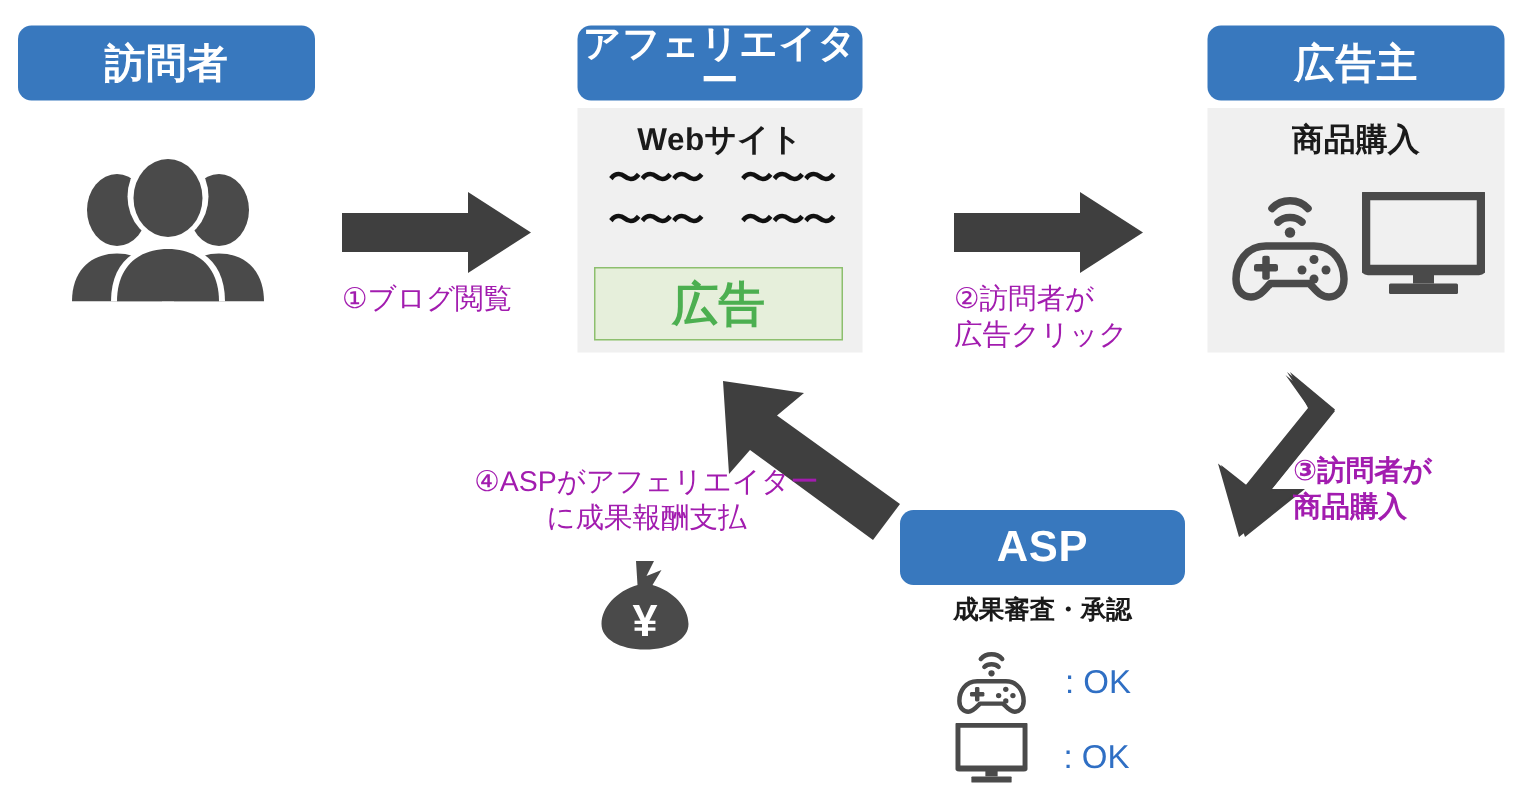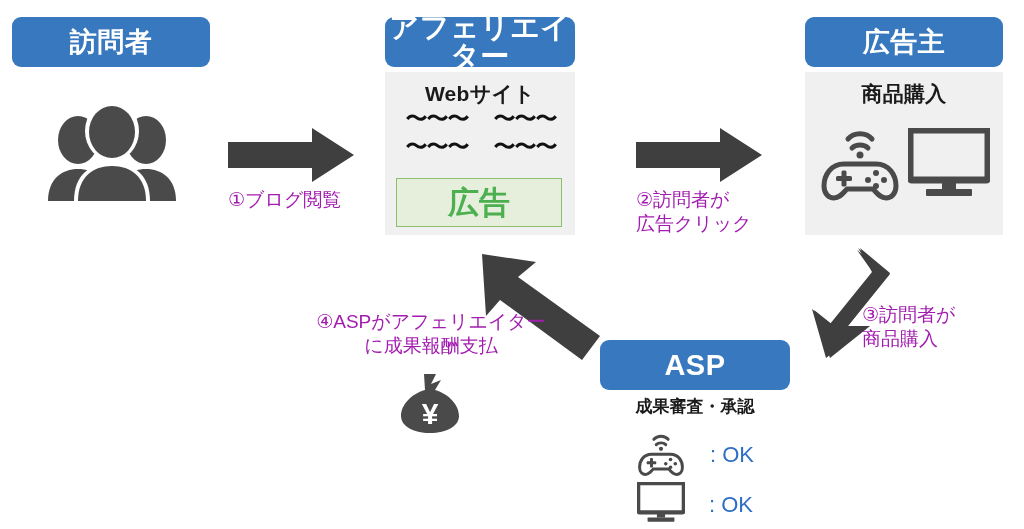--- a/index.html
+++ b/index.html
@@ -27,21 +27,21 @@
     color: #ffffff;
     font-weight: bold;
     display: flex;
     align-items: center;
     justify-content: center;
     letter-spacing: 0.5px;
     text-align: center;
     line-height: 1;
   }
   .pill-visitor   { left: 12px;  top: 17px; width: 198px; height: 50px; font-size: 27px; }
-  .pill-affiliate { left: 385px; top: 17px; width: 190px; height: 50px; font-size: 29px; }
+  .pill-affiliate { left: 385px; top: 17px; width: 190px; height: 50px; font-size: 25px; }
   .pill-adv       { left: 805px; top: 17px; width: 198px; height: 50px; font-size: 27px; }
   .pill-asp       { left: 600px; top: 340px; width: 190px; height: 50px; font-size: 29px; }
 
   
   .panel {
     background: #f0f0f0;
   }
   .panel-affiliate { left: 385px; top: 72px; width: 190px; height: 163px; }
   .panel-adv       { left: 805px; top: 72px; width: 198px; height: 163px; }
 
@@ -89,21 +89,21 @@
 
   
   .step-label {
     font-size: 19px;
     color: #a21caf;
     line-height: 1.25;
     white-space: pre-line;
   }
   .step1 { left: 228px; top: 188px; width: 150px; text-align: left; }
   .step2 { left: 636px; top: 188px; width: 150px; text-align: left; }
-  .step3 { left: 862px; top: 303px; width: 150px; text-align: left; }
+  .step3 { left: 862px; top: 303px; width: 150px; text-align: left; font-weight: bold; }
   .step4 { left: 306px; top: 310px; width: 250px; text-align: center; }
 
   
   .asp-sub {
     left: 596px; top: 398px; width: 198px;
     text-align: center;
     font-size: 17px;
     font-weight: bold;
     color: #1a1a1a;
     line-height: 1;

